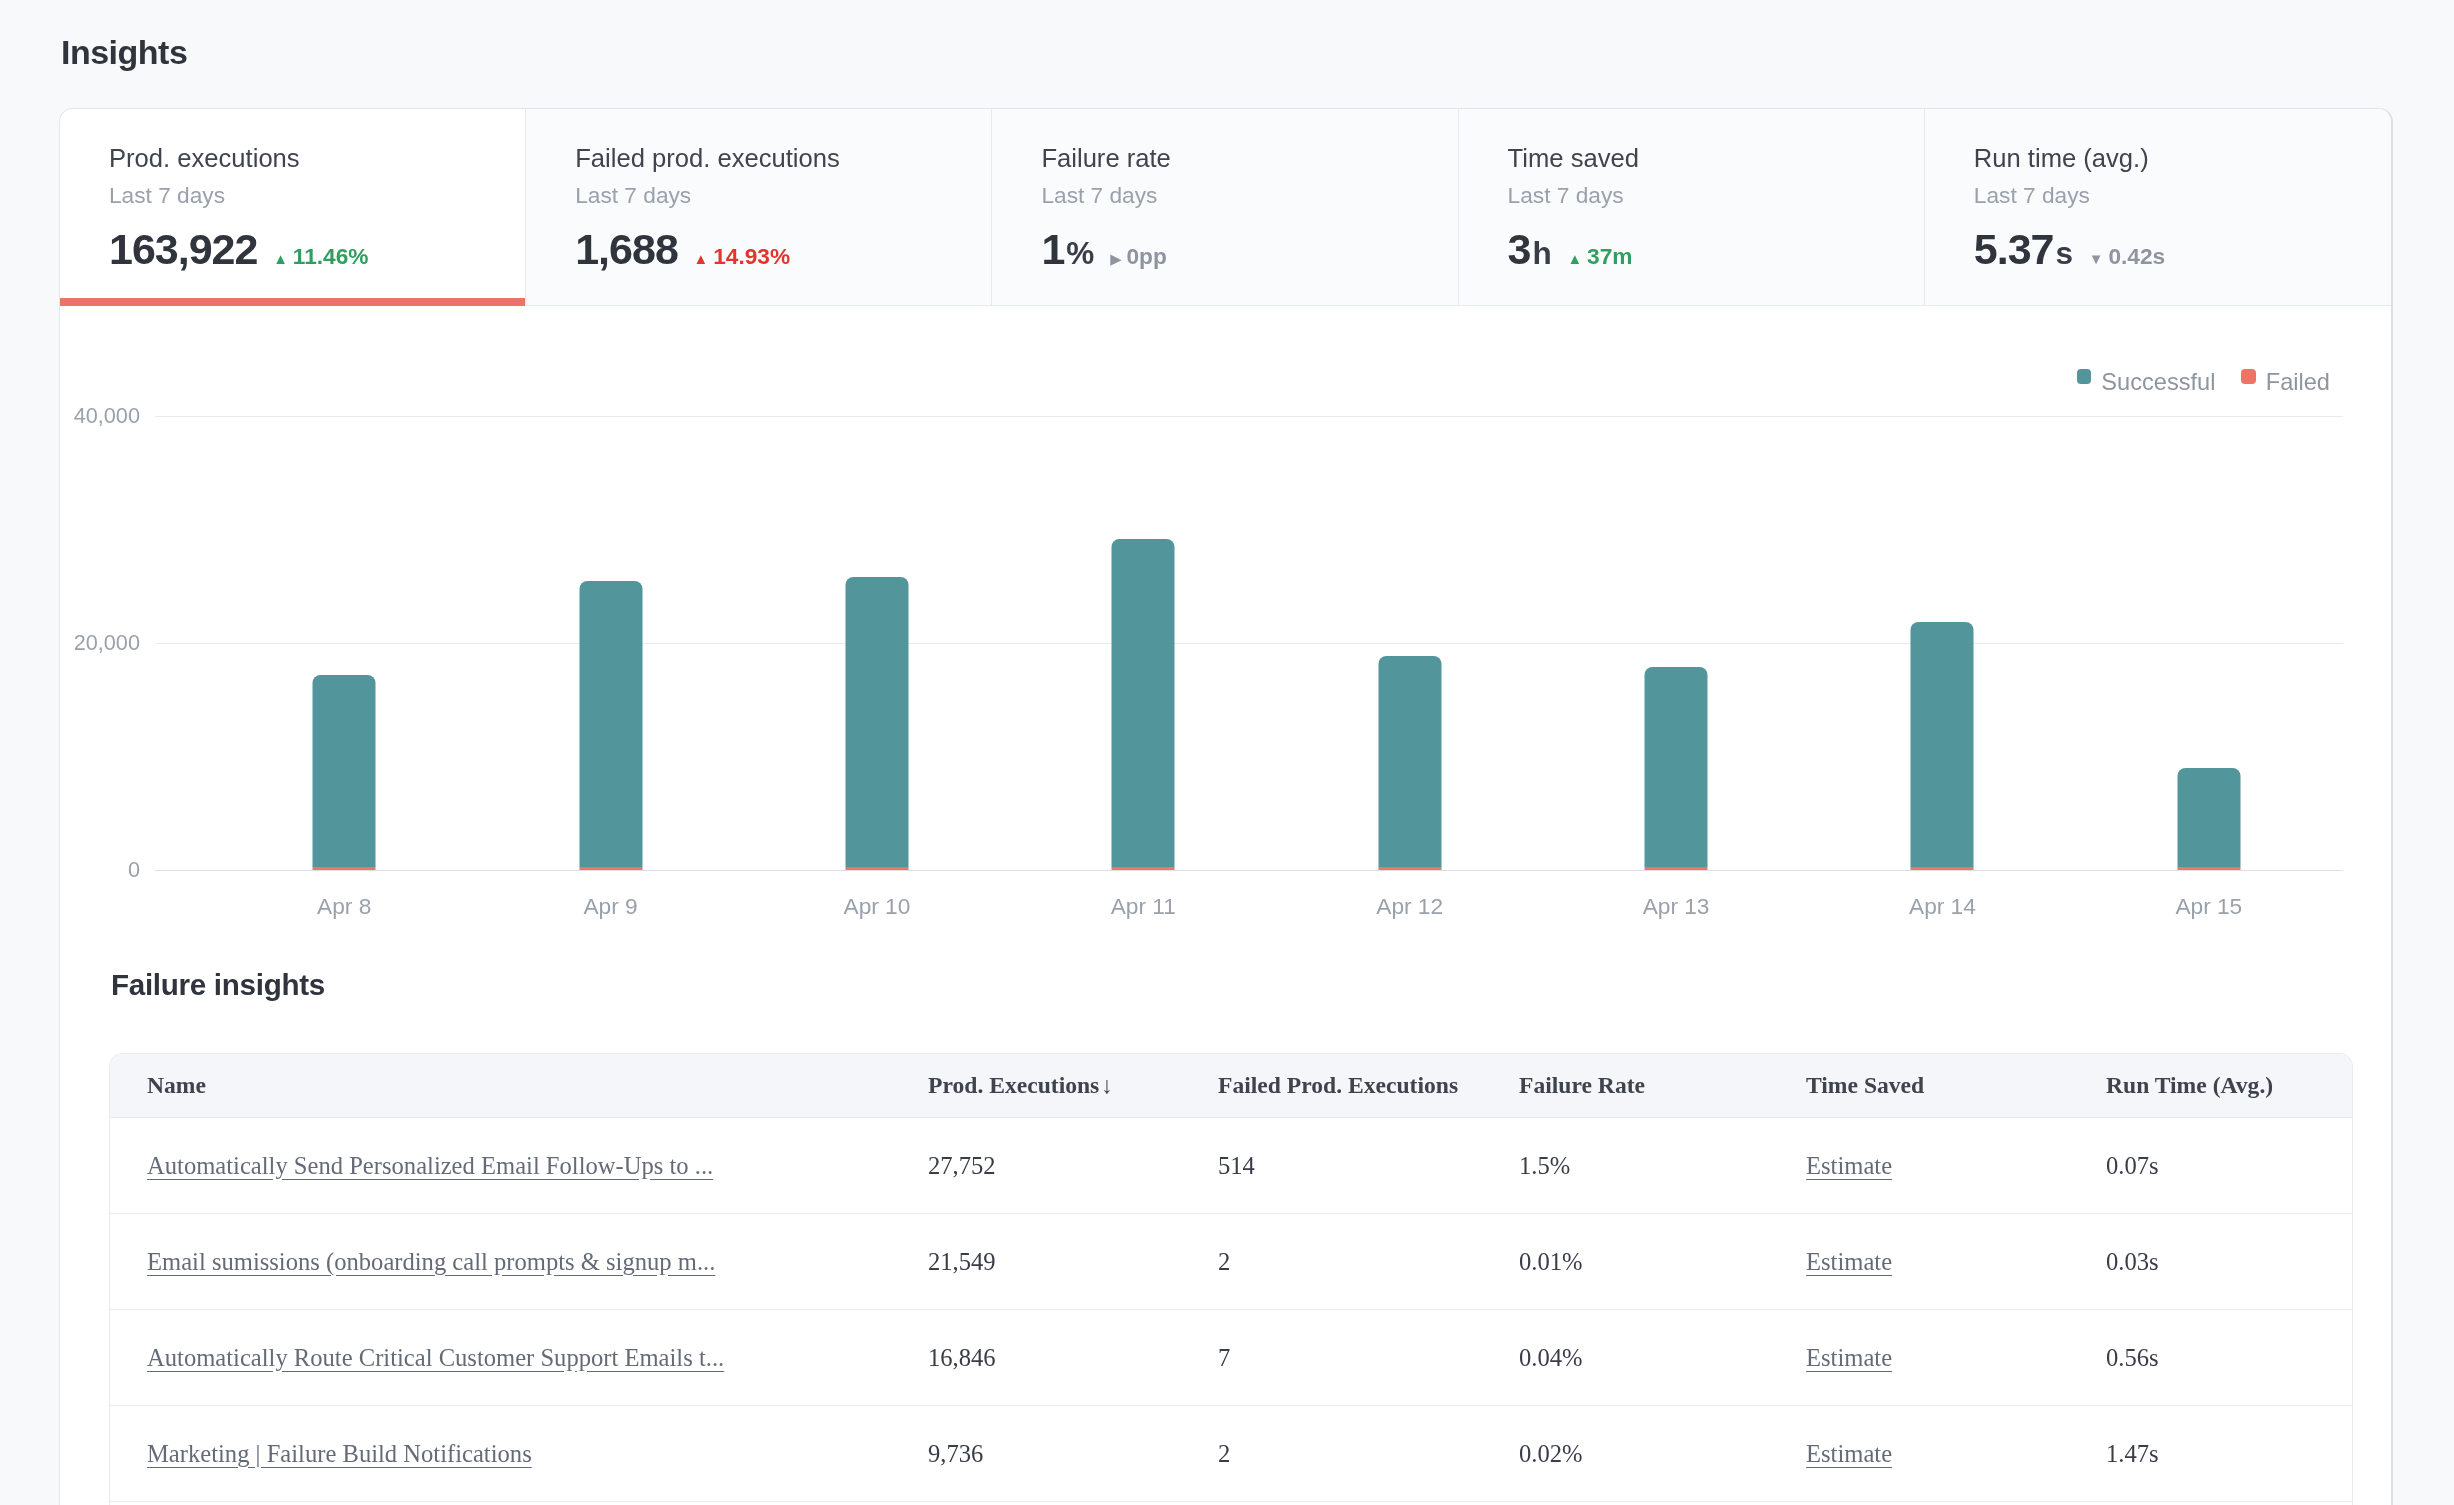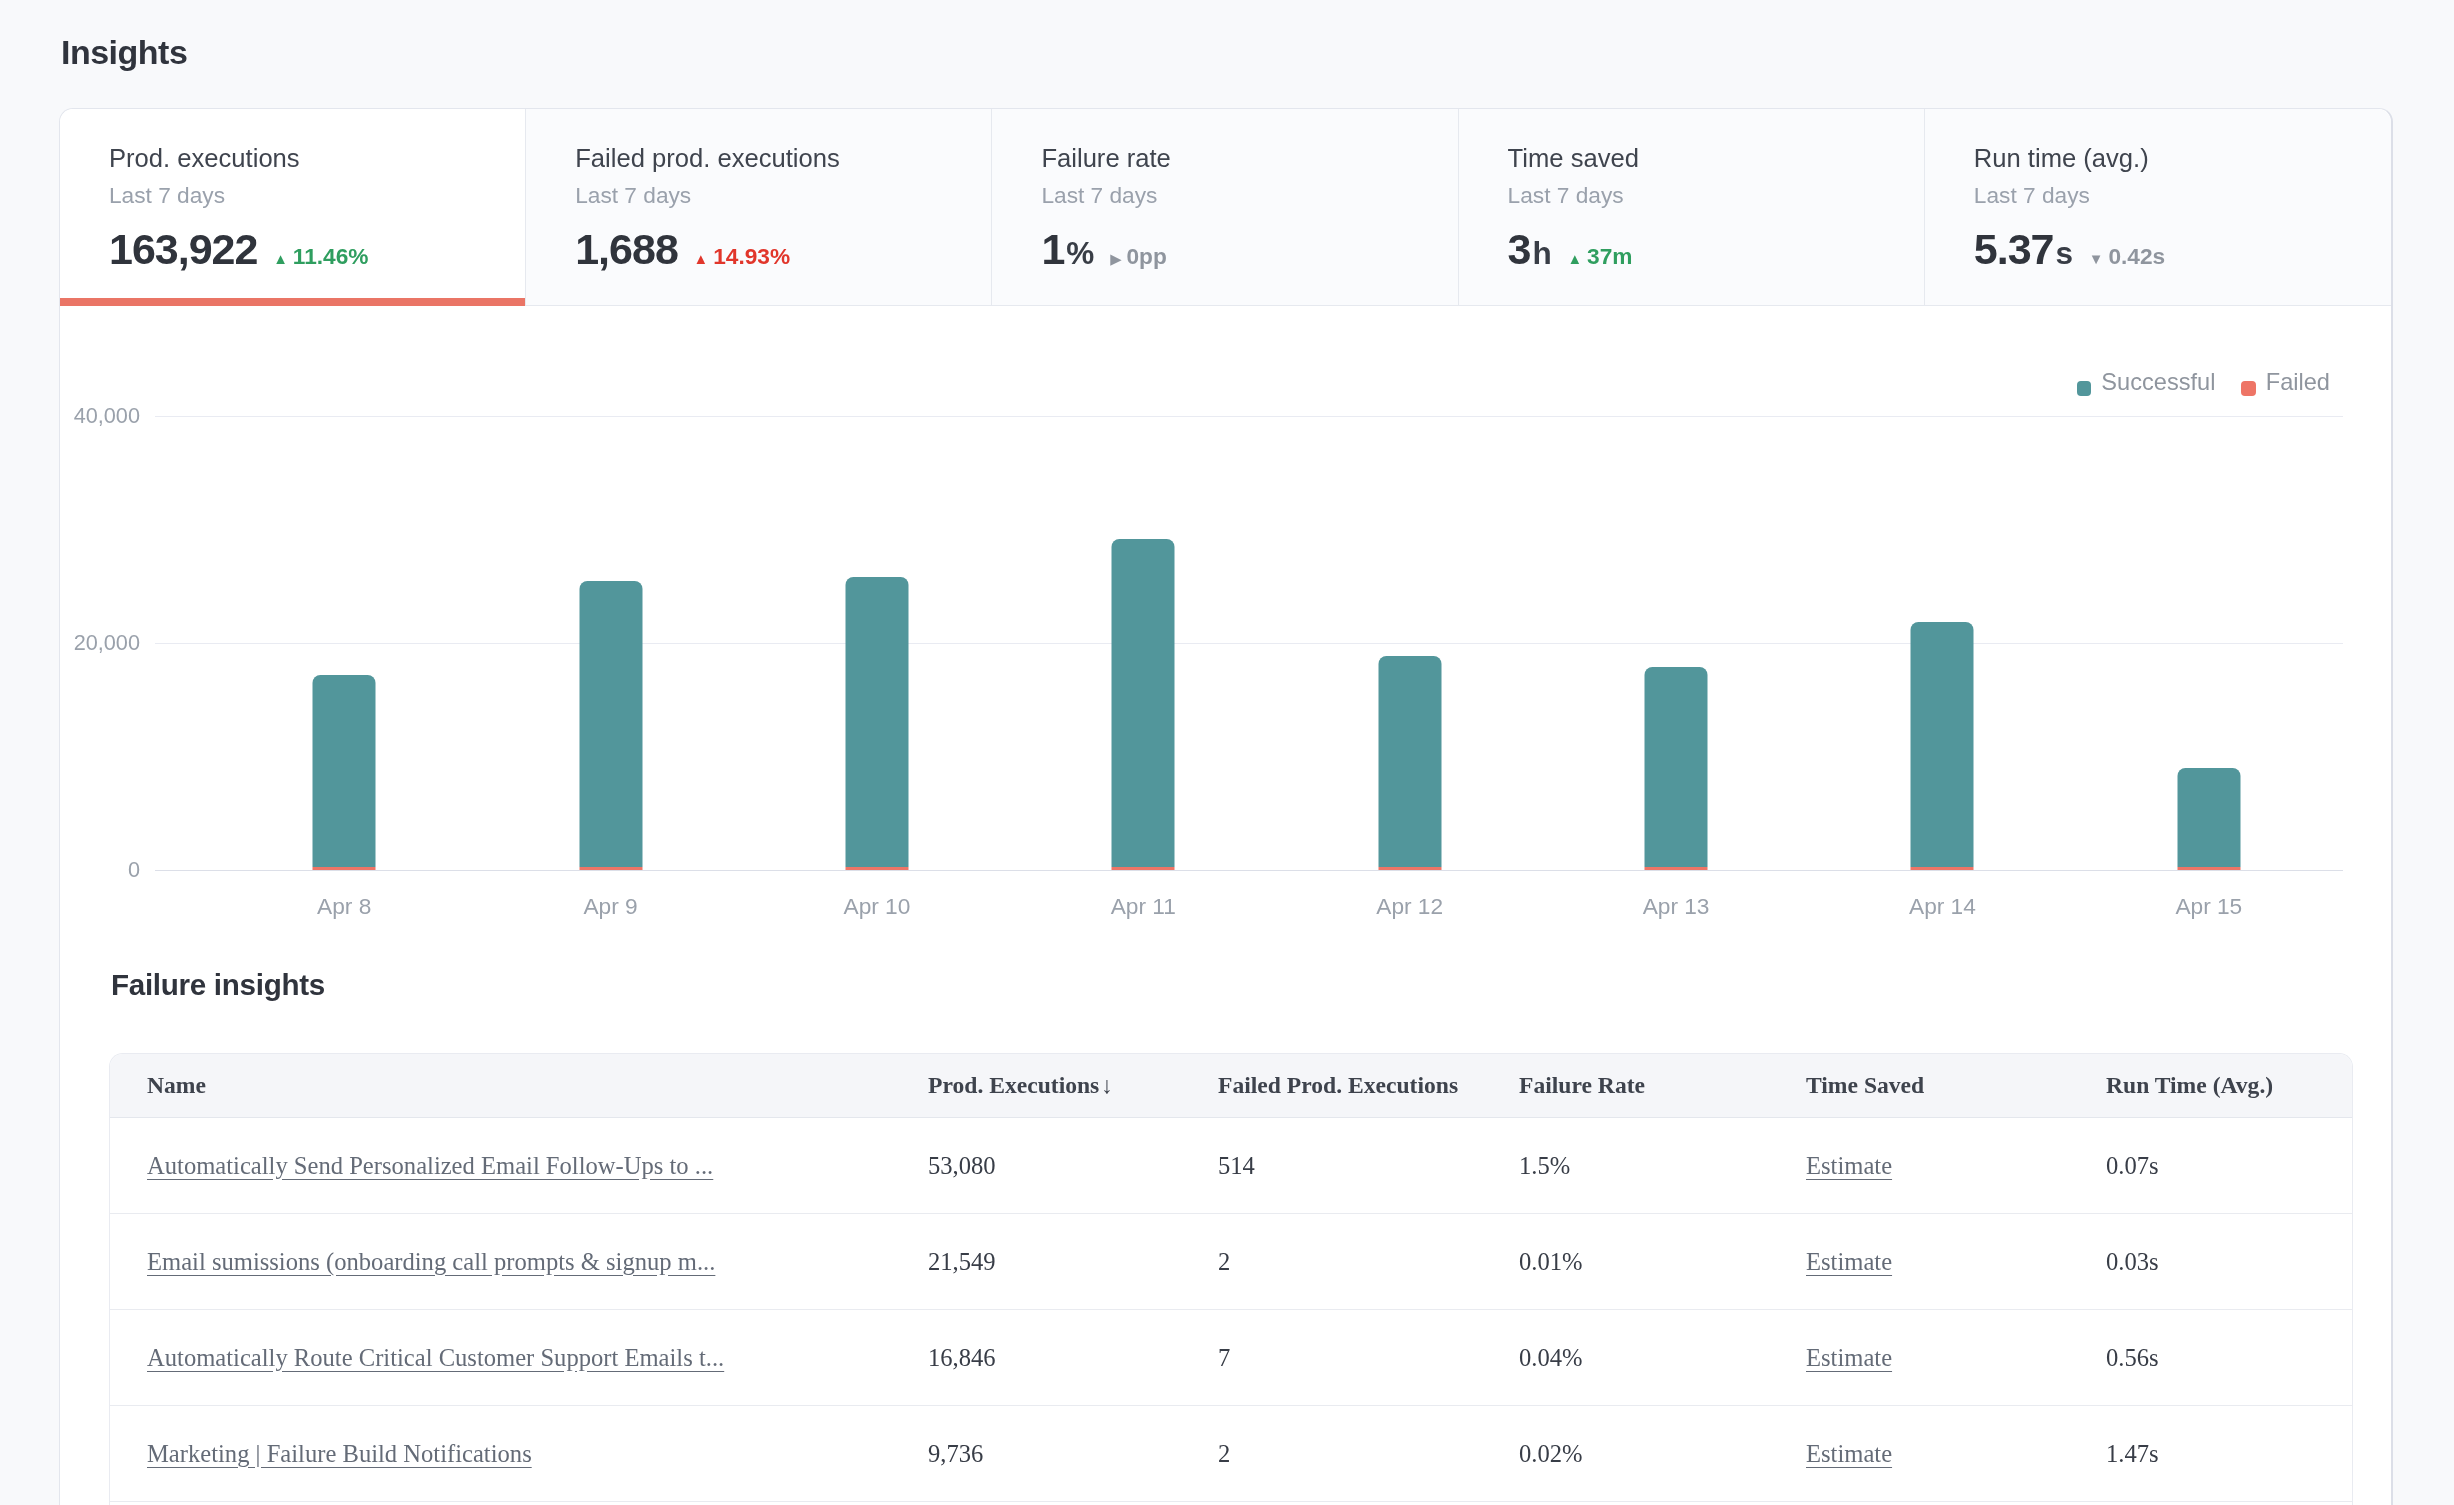--- a/index.html
+++ b/index.html
@@ -44,21 +44,21 @@
   .trend { display:flex; align-items:baseline; margin-left:15.8px; font-size:22.7px; font-weight:700; }
   .trend .arrow { font-size:14.8px; margin-right:4.9px; }
   .trend.green { color:#2f9e5f; }
   .trend.red { color:#e1362b; }
   .trend.gray { color:#8f959e; }
   
   .legend {
     position:absolute; top:258px; right:61px; height:31.5px;
     display:flex; align-items:center; gap:25.6px;
   }
-  .legend-item { display:flex; align-items:flex-end; gap:9.9px; cursor:pointer; }
+  .legend-item { display:flex; align-items:flex-start; gap:9.9px; cursor:pointer; }
   .legend-swatch { width:14.8px; height:14.8px; border-radius:3.9px; }
   .legend-label { font-size:23.6px; color:#8f959e; }
   .gridlines { position:absolute; left:95px; width:2188px; top:307px; height:454px; pointer-events:none; }
   .gridline { position:absolute; left:0; right:0; height:1px; background:#e9ebf2; }
   .gridline.zero { background:#dcdfe8; }
   .y-labels { position:absolute; left:0; width:80px; top:307px; height:454px; }
   .y-label {
     position:absolute; left:0; width:80px; height:29.6px; line-height:29.6px;
     text-align:right; font-size:21.7px; color:#9aa1ab;
   }
@@ -265,21 +265,21 @@
         <div class="t-cell first">Name</div>
         <div class="t-cell"><span>Prod. Executions</span><span class="sort-arrow">↓</span></div>
         <div class="t-cell">Failed Prod. Executions</div>
         <div class="t-cell">Failure Rate</div>
         <div class="t-cell">Time Saved</div>
         <div class="t-cell">Run Time (Avg.)</div>
       </div>
 
       <div class="t-row t-body">
         <div class="t-cell first name-cell"><a class="wf-link">Automatically Send Personalized Email Follow-Ups to ...</a></div>
-        <div class="t-cell">53,080</div>
+        <div class="t-cell">27,752</div>
         <div class="t-cell">514</div>
         <div class="t-cell">1.5%</div>
         <div class="t-cell"><a class="estimate-link">Estimate</a></div>
         <div class="t-cell">0.07s</div>
       </div>
 
       <div class="t-row t-body">
         <div class="t-cell first name-cell"><a class="wf-link">Email sumissions (onboarding call prompts &amp; signup m...</a></div>
         <div class="t-cell">21,549</div>
         <div class="t-cell">2</div>

